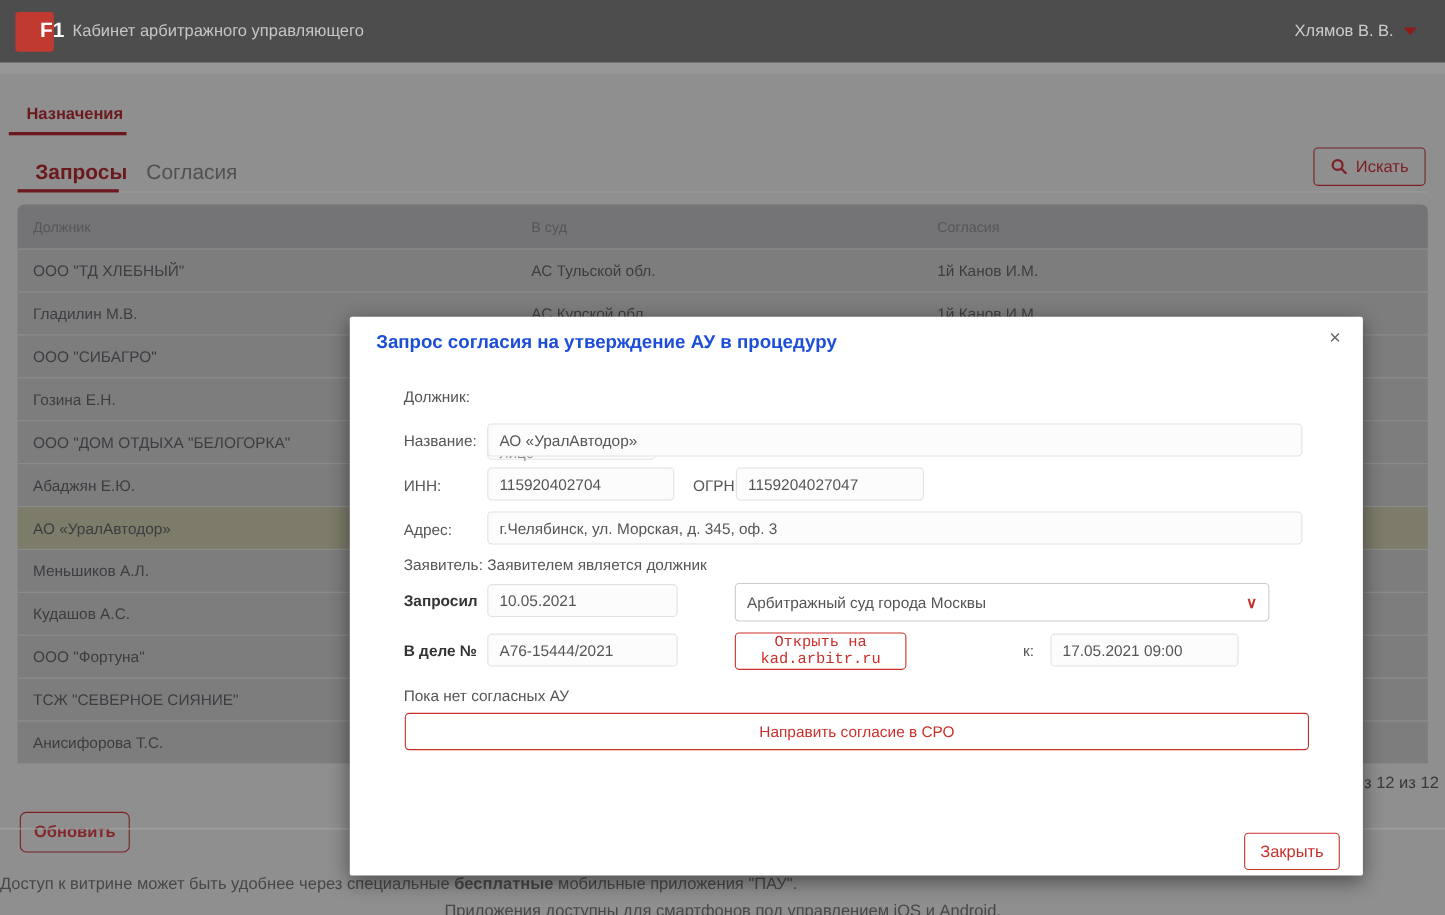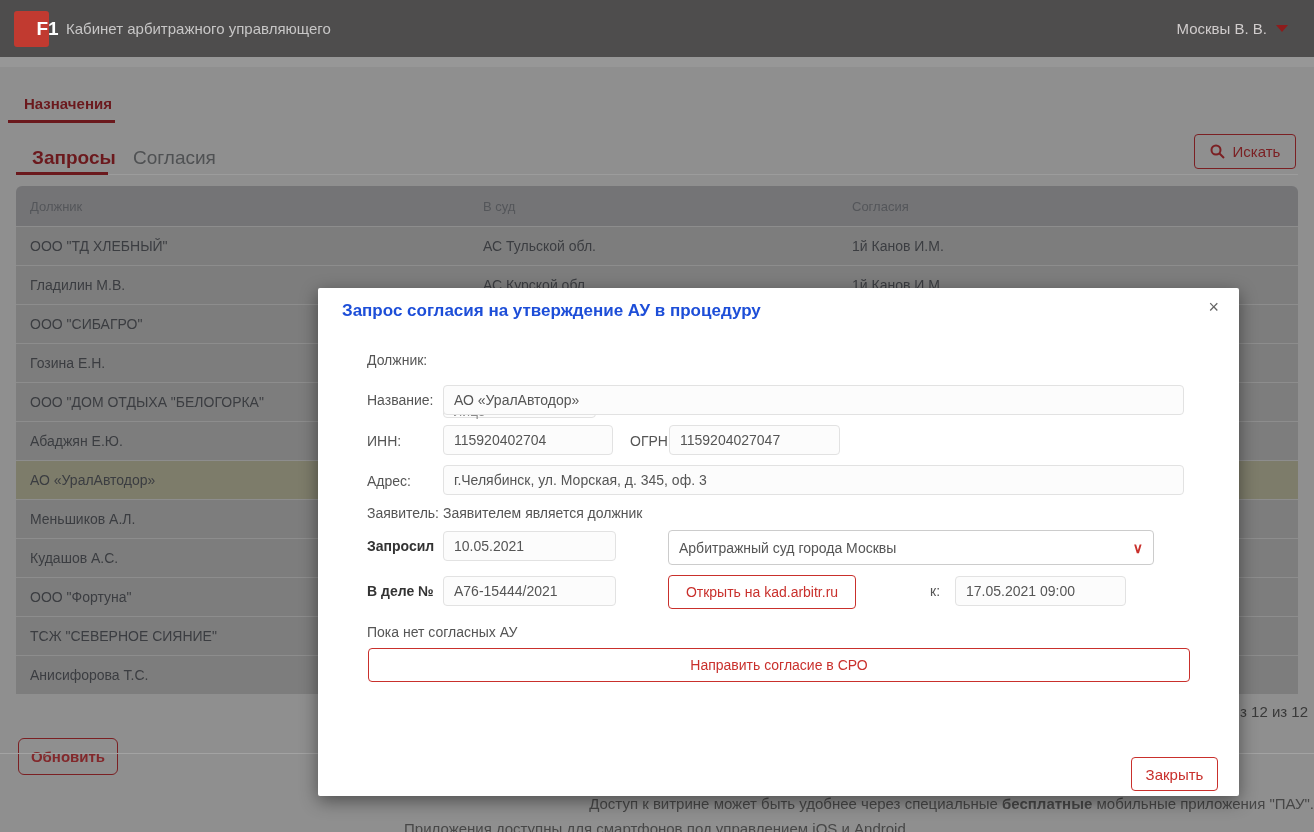--- a/index.html
+++ b/index.html
@@ -32,21 +32,21 @@
   .trow { height:39px; background:#7d7d7d; border-top:1px solid #8d8d8d; display:flex; align-items:center; color:#3b3d41; font-size:14px; cursor:pointer; }
   .trow.selected { background:#7d7c6a; }
   .c1 { width:453px; padding-left:14px; overflow:hidden; white-space:nowrap; }
   .c2 { width:369px; padding-left:14px; overflow:hidden; white-space:nowrap; }
   .c3 { flex:1; padding-left:14px; overflow:hidden; white-space:nowrap; }
 
   .refresh-btn { position:absolute; left:18px; top:738px; width:100px; height:37px; border:1px solid #7b2023; border-radius:6px; background:transparent; color:#82282b; font-size:15px; font-weight:bold; cursor:pointer; font-family:inherit; }
   .pagination { position:absolute; left:1240px; top:703px; font-size:15px; color:#393939; }
 
   .page-hr { position:absolute; left:0; top:753px; width:100%; height:1px; background:#a3a3a3; }
-  .footer-line1 { position:absolute; top:795px; width:100%; text-align:right; color:#474747; font-size:15px; }
+  .footer-line1 { position:absolute; top:795px; width:100%; text-align:left; color:#474747; font-size:15px; }
   .footer-line2 { position:absolute; top:820px; width:100%; text-align:center; color:#474747; font-size:15px; }
 
   
   .modal { position:absolute; left:318px; top:288px; width:921px; height:508px; background:#ffffff; border-radius:2px; box-shadow:0 5px 18px rgba(0,0,0,0.45); font-size:14px; color:#555; }
   .modal-title { position:absolute; left:24px; top:13px; font-size:17px; font-weight:bold; color:#1d4ed8; }
   .modal-close { position:absolute; right:20px; top:10px; font-size:18px; color:#666; cursor:pointer; line-height:1; }
 
   .lbl { position:absolute; color:#555; font-size:14px; }
   .lbl.bold { color:#333; font-weight:bold; }
 
@@ -62,21 +62,21 @@
 </style>
 </head>
 <body>
 
 <div id="app">
 
   <div class="header">
     <div class="logo">F1</div>
     <div class="header-title">Кабинет арбитражного управляющего</div>
     <div class="user-menu">
-      <span>Москвы В. В.</span>
+      <span>Хлямов В. В.</span>
       <span class="user-caret"></span>
     </div>
   </div>
   <div class="topband"></div>
 
   <div class="main-tab">Назначения</div>
   <div class="main-tab-underline"></div>
 
   <div class="subtab-hairline"></div>
   <div class="subtab active">Запросы</div>
@@ -196,21 +196,21 @@
 
     <div class="lbl bold" style="left:49px; top:250px;">Запросил</div>
     <input class="inp" style="left: 125px; top: 243px; width: 173px;" value="10.05.2021">
     <div class="sel court" style="left:350px; top:242px; width:486px; height:35px;">
       <span>Арбитражный суд города Москвы</span>
       <span class="chev">∨</span>
     </div>
 
     <div class="lbl bold" style="left:49px; top:295px;">В деле №</div>
     <input class="inp" style="left: 125px; top: 288px; width: 173px;" value="А76-15444/2021">
-    <button class="red-btn" style="left:350px; top:287px; width:188px; height:34px;">Открыть на kad.arbitr.ru</button>
+    <button class="red-btn" style="left:350px; top:287px; width:156px; height:34px;font-family:Liberation Mono, monospace;">Открыть на kad.arbitr.ru</button>
     <div class="lbl" style="left:612px; top:295px;">к:</div>
     <input class="inp" style="left: 637px; top: 288px; width: 171px;" value="17.05.2021 09:00">
 
     <div class="lbl" style="left:49px; top:336px;">Пока нет согласных АУ</div>
 
     <button class="red-btn" style="left:50px; top:360px; width:822px; height:34px;">Направить согласие в СРО</button>
 
     <button class="red-btn" style="left:813px; top:469px; width:87px; height:34px; font-size:15px;">Закрыть</button>
   </div>
 

